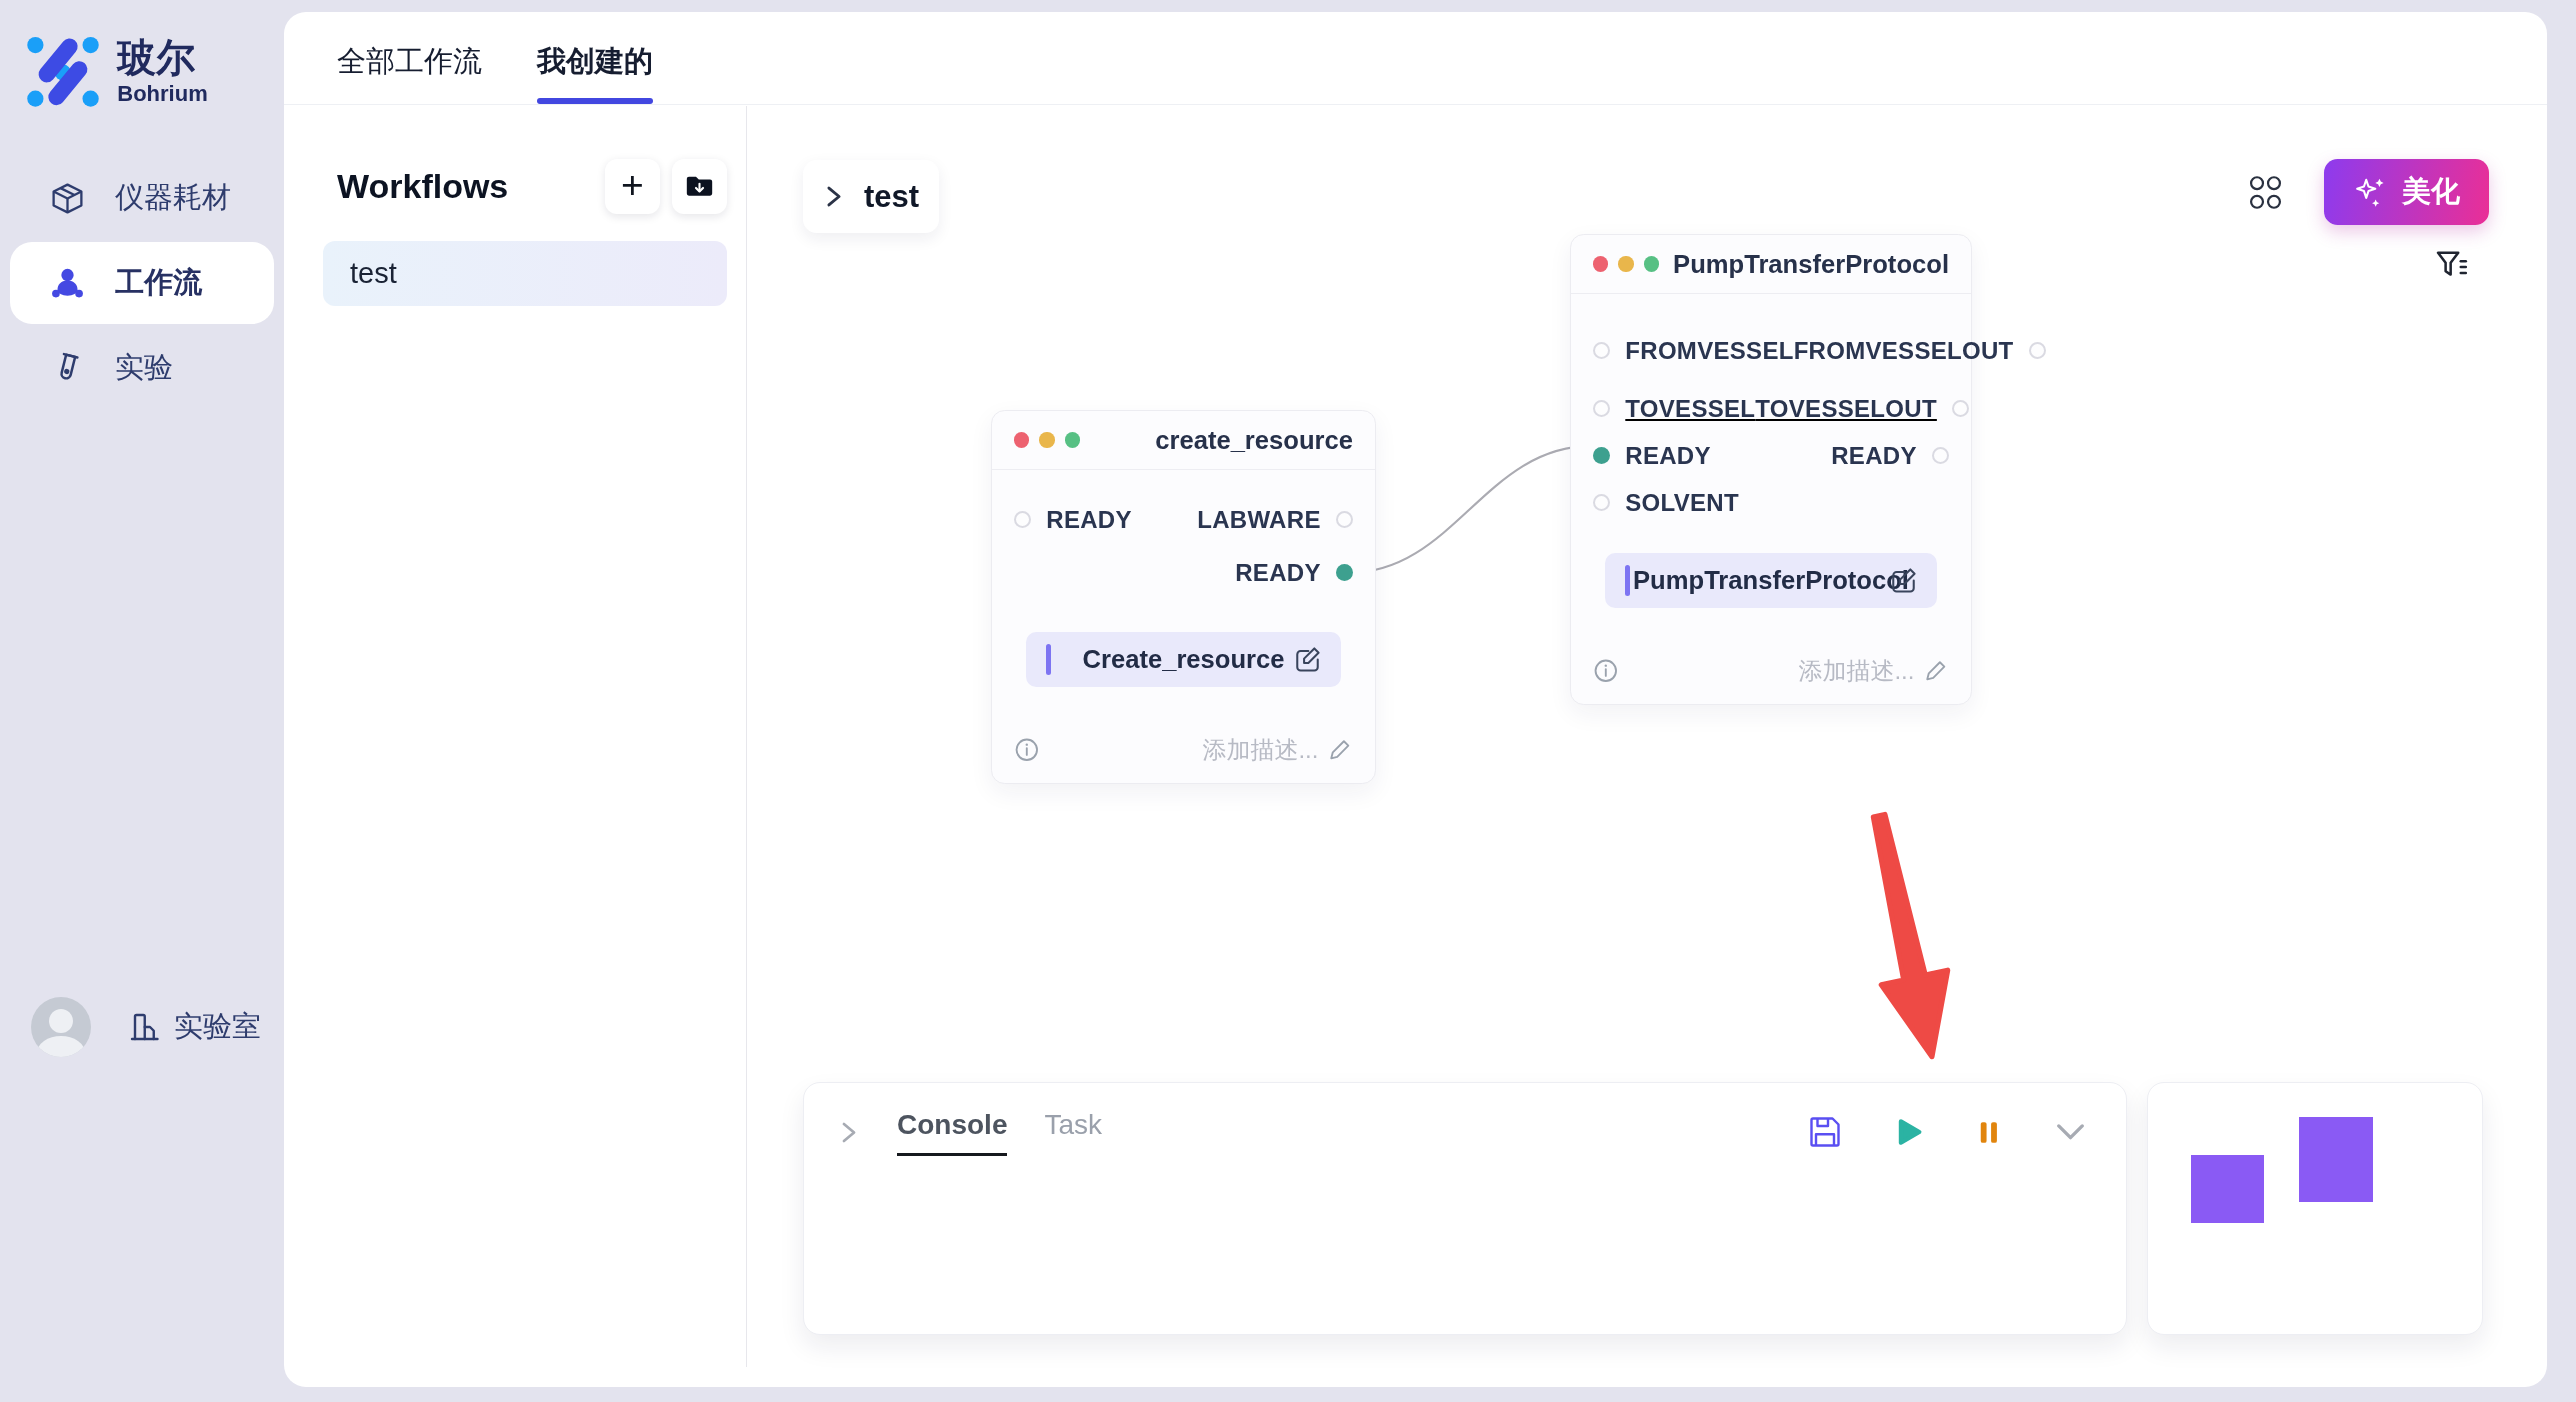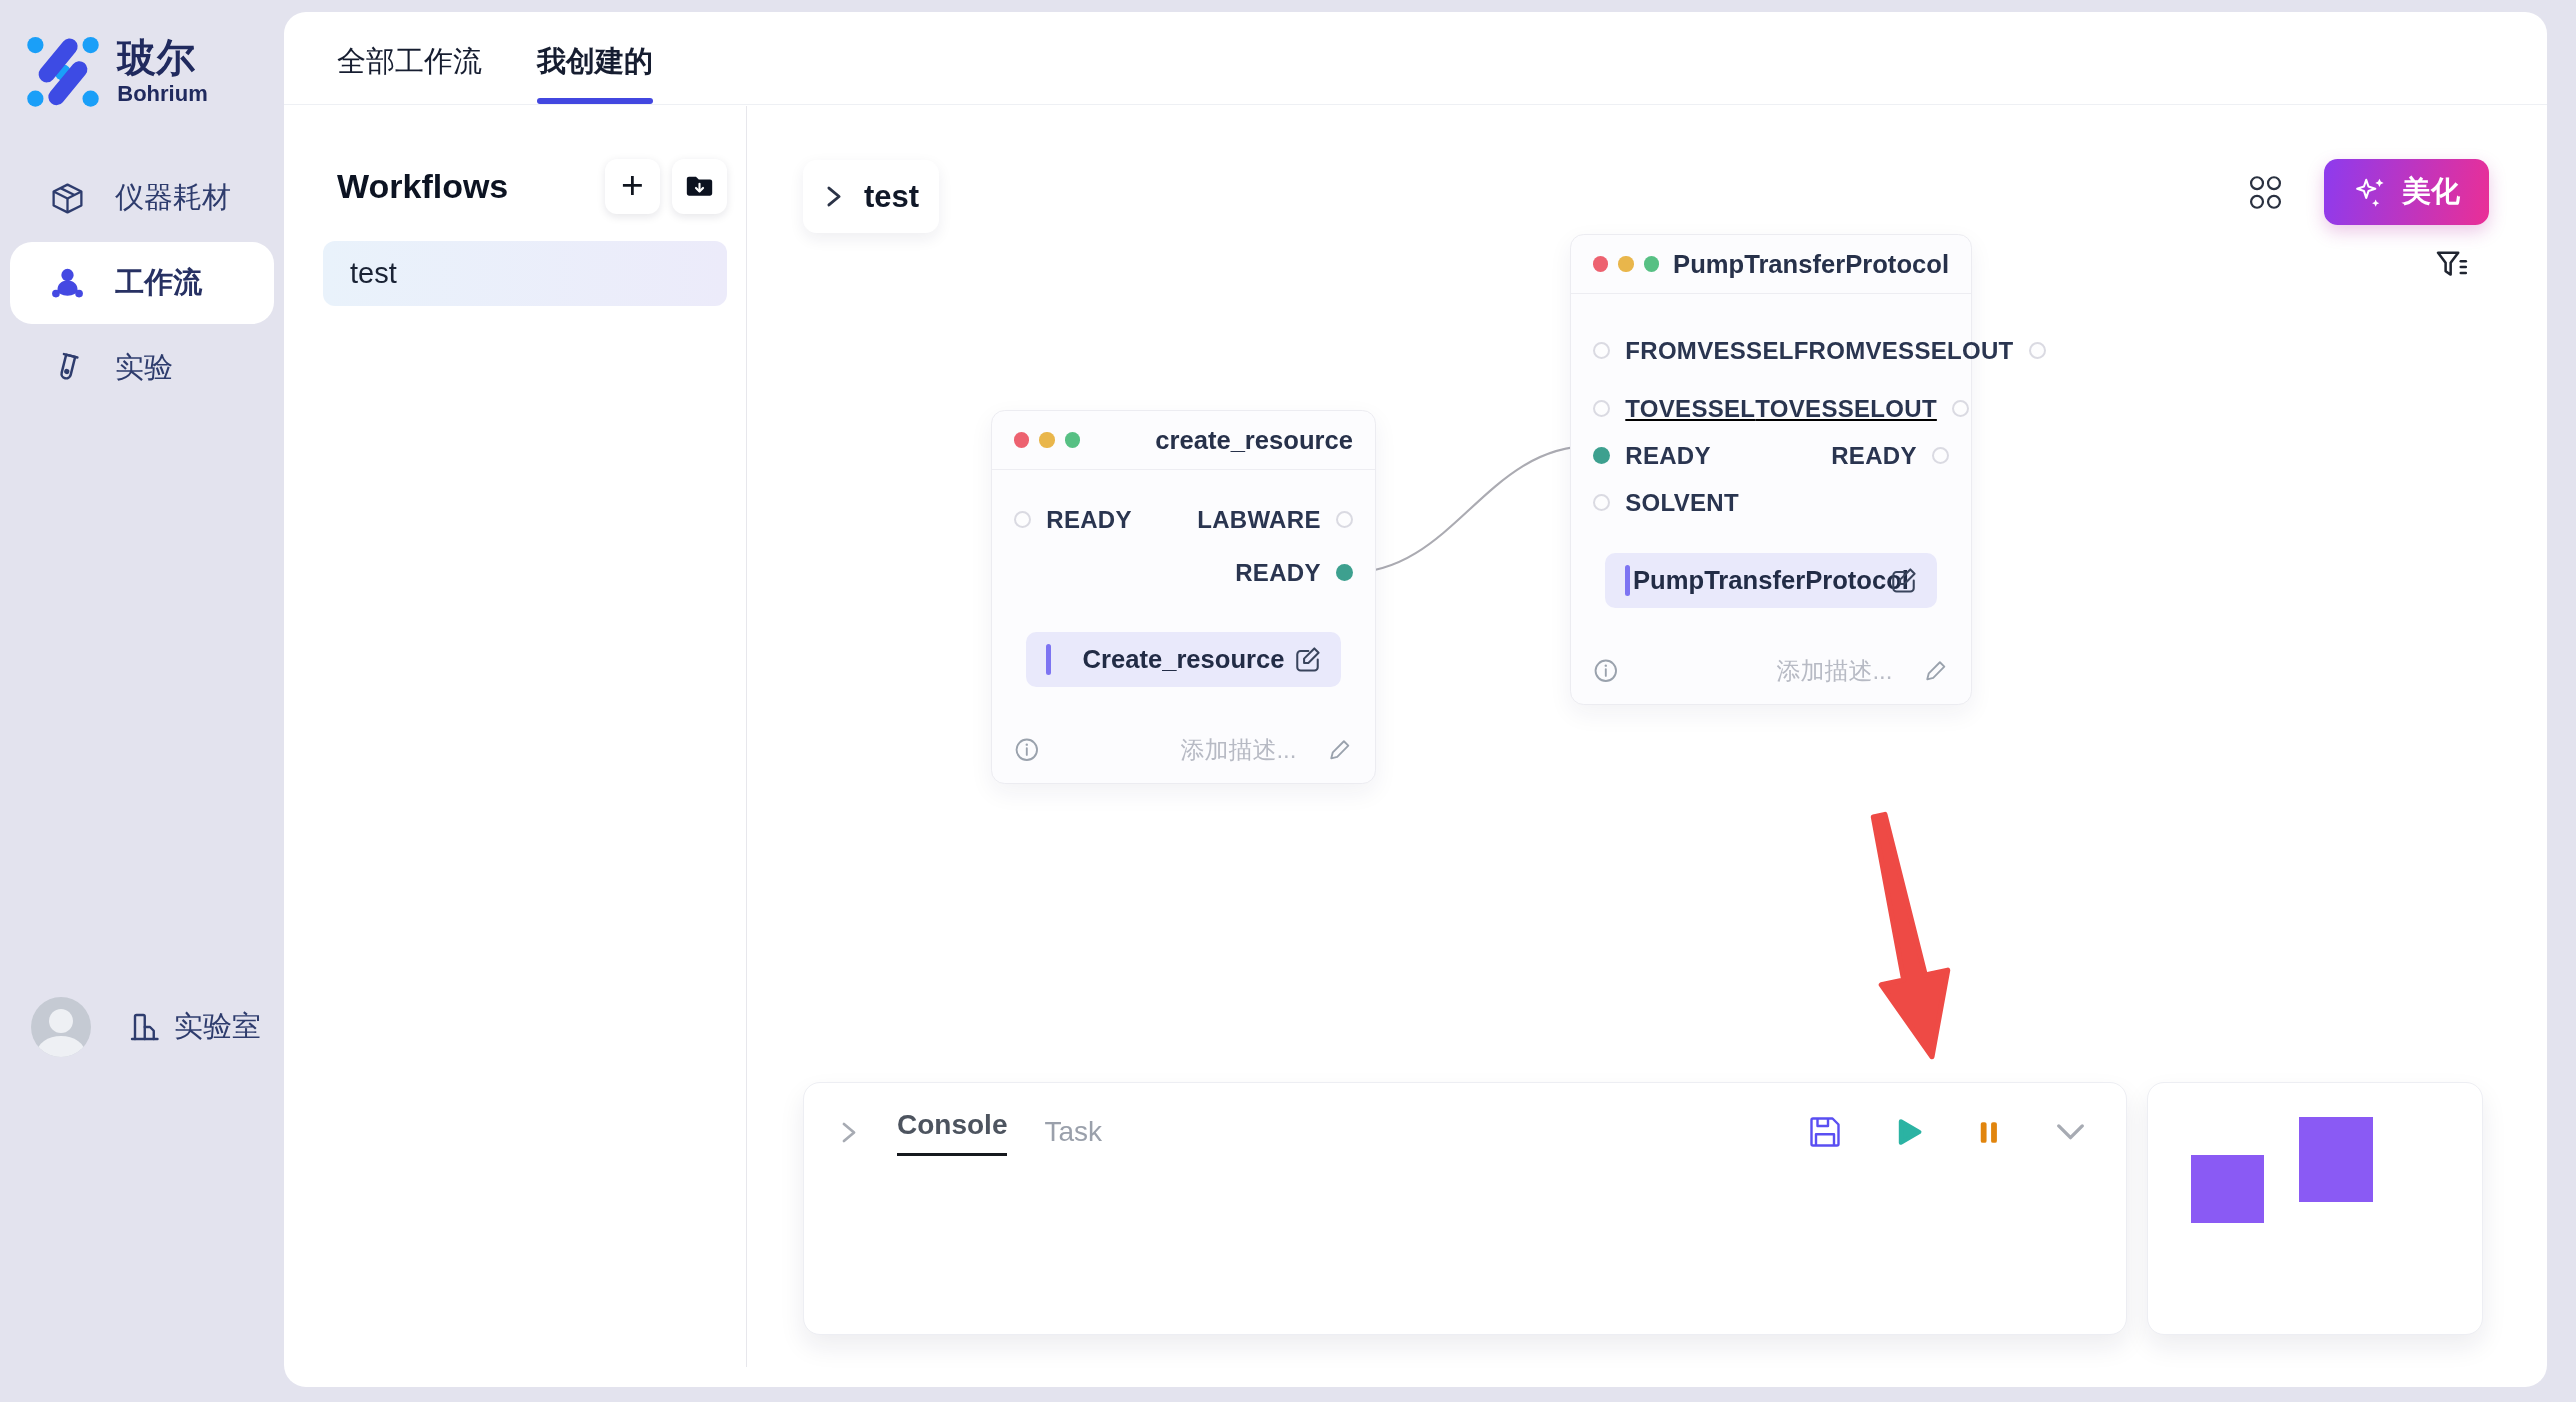--- a/index.html
+++ b/index.html
@@ -64,24 +64,24 @@
   .port{display:flex;align-items:center;gap:15.3px;}
   .port.right{flex-direction:row-reverse;}
   .pdot{width:17px;height:17px;border-radius:50%;border:2.6px solid #dadae2;background:#fdfdfe;box-sizing:border-box;cursor:crosshair;}
   .pdot.filled{border:none;background:#3da08f;}
   .plabel{font-size:24px;font-weight:700;color:#2a3550;letter-spacing:0.3px;}
   .pill{position:relative;height:55px;background:#e9e9fb;border-radius:10.2px;display:flex;align-items:center;justify-content:center;cursor:pointer;}
   .pill-bar{position:absolute;left:20.4px;top:12px;width:5.1px;height:31px;border-radius:2.6px;background:#7d74f2;}
   .pill-txt{font-size:25.6px;font-weight:600;color:#222c46;}
   .pill-edit{position:absolute;right:19px;top:12.8px;}
   .node-foot{position:absolute;left:22px;right:22px;bottom:17px;display:flex;align-items:center;}
-  .desc{margin-left:auto;font-size:24px;color:#b7bac4;margin-right:31px;}
+  .desc{margin-left:auto;font-size:24px;color:#b7bac4;margin-right:9px;}
   
   .console{position:absolute;left:56px;top:976px;width:1322px;height:251px;background:#fff;border:1.7px solid #edeef3;border-radius:17px;box-shadow:0 12px 25.6px rgba(30,30,70,.08);z-index:4;}
-  .console-top{display:flex;align-items:center;padding:25.6px 37px 0 34px;gap:37px;}
+  .console-top{display:flex;padding:25.6px 37px 0 34px;gap:37px;}
   .c-tab{font-size:28px;cursor:pointer;}
   .c-tab.active{color:#4d545f;font-weight:700;padding-bottom:12px;border-bottom:3.4px solid #16191e;}
   .c-tab.idle{color:#9aa0ab;}
   .console-icons{margin-left:auto;display:flex;align-items:center;gap:48px;}
   .cicon{cursor:pointer;display:flex;align-items:center;justify-content:center;}
   
   .minimap{position:absolute;left:1400px;top:976px;width:334px;height:251px;background:#fff;border:1.7px solid #edeef3;border-radius:17px;box-shadow:0 12px 25.6px rgba(30,30,70,.08);z-index:4;cursor:pointer;}
   .mini-node{position:absolute;background:#8a5af4;}
   .mini-a{left:43px;top:72px;width:73px;height:68px;}
   .mini-b{left:151px;top:34px;width:74px;height:85px;}

